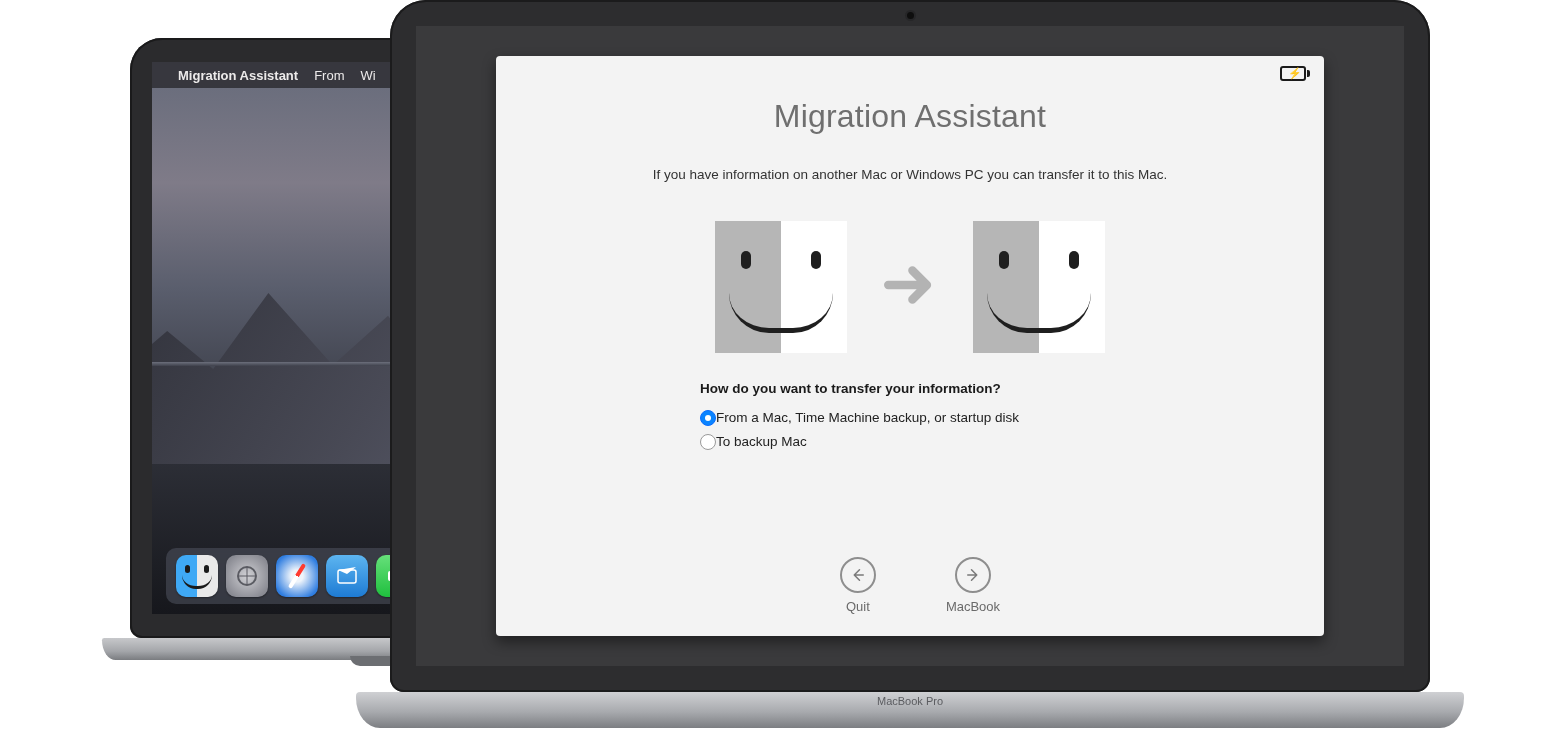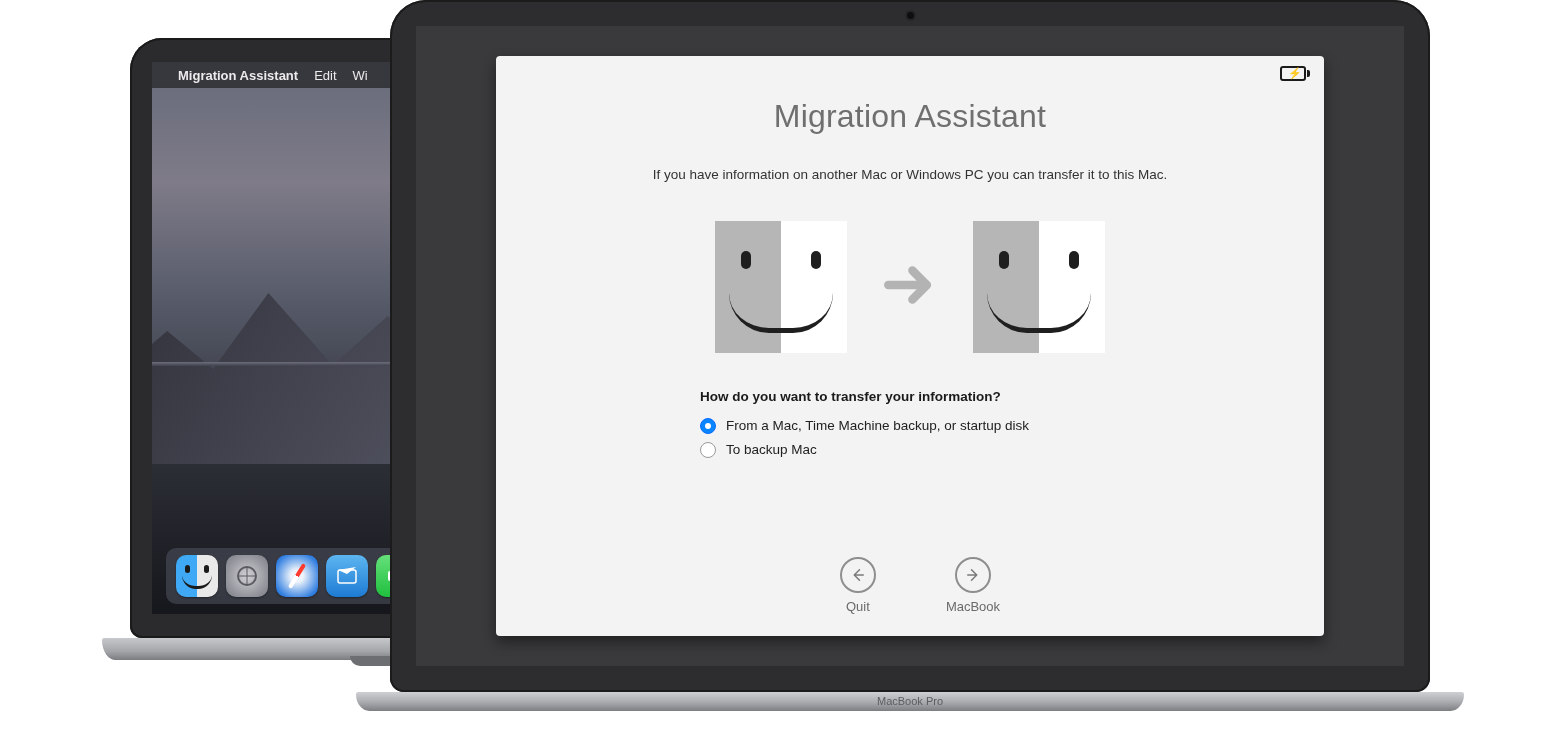--- a/index.html
+++ b/index.html
@@ -98,21 +98,21 @@
     position:absolute; left:0; top:0; width:1040px; height:692px;
     background:#2d2d2f; border-radius:36px 36px 14px 14px;
     box-shadow: inset 0 0 0 2px #1b1b1c;
   }
   .lf-camera { position:absolute; left:50%; top:12px; width:7px; height:7px; margin-left:-3px; background:#0e0e0e; border-radius:50%; box-shadow:0 0 0 2px #262628;}
   .lf-screen {
     position:absolute; left:26px; top:26px; right:26px; bottom:26px;
     background:#3a3a3c;
   }
   .lf-base {
-    position:absolute; left:-34px; right:-34px; top:692px; height:19px;
+    position:absolute; left:-34px; right:-34px; top:692px; height:36px;
     background:linear-gradient(180deg,#cfd0d3 0%,#a8aaae 55%,#7c7e82 100%);
     border-radius:4px 4px 24px 24px / 4px 4px 30px 30px;
     text-align:center; color:#5b5c60; font-size:11px; padding-top:3px;
   }
   .lf-notch {
     position:absolute; left:50%; top:692px; width:160px; height:10px; margin-left:-80px;
     background:#9fa1a5; border-radius:0 0 10px 10px;
   }
 
   
@@ -144,27 +144,27 @@
   }
   .fb-left { position:absolute; left:0; top:0; width:50%; height:100%; background:#b6b6b6; }
   .fb-eye { position:absolute; top:30px; width:10px; height:18px; background:#1f1f1f; border-radius:6px; }
   .fb-eye.l { left:26px; } .fb-eye.r { right:26px; }
   .fb-smile { position:absolute; left:14px; right:14px; bottom:20px; height:40px;
     border:5px solid #1f1f1f; border-top:none; border-left:none; border-right:none;
     border-radius:0 0 70px 70px; }
   .transfer-arrow svg { width:58px; height:58px; }
 
   .radio-section {
-    margin-top:36px; width:420px;
+    margin-top:28px; width:420px;
   }
   .radio-prompt {
     font-size:13.5px; font-weight:700; color:#1a1a1a; margin-bottom:14px;
   }
   .radio-row {
-    display:flex; align-items:center; gap:10px; font-size:13.5px; color:#222; margin:8px 0; cursor:pointer;
+    display:flex; align-items:center; font-size:13.5px; color:#222; margin:8px 0; cursor:pointer;
   }
   .radio {
     width:16px; height:16px; border-radius:50%; border:1.5px solid #9a9a9a; background:#fff; flex:none;
     position:relative;
   }
   .radio.selected { border-color:#0a6cff; background:#0a84ff; }
   .radio.selected::after{content:"";position:absolute;left:4px;top:4px;width:6px;height:6px;background:#fff;border-radius:50%;}
 
   .nav-row {
     position:absolute; bottom:22px; left:0; right:0;
@@ -184,21 +184,21 @@
 <div class="stage">
 
   <div class="laptop-back">
     <div class="lb-bezel">
       <div class="lb-camera"></div>
       <div class="lb-screen">
 
         <div class="menubar">
           <span class="apple"></span>
           <span class="app-title">Migration Assistant</span>
-          <span>Edit</span>
+          <span>From</span>
           <span>Wi</span>
         </div>
 
         <div class="landscape">
           <div class="mountain"></div>
           <div class="horizon"></div>
 
           <div class="dock">
             <div class="dock-item di-finder">
                 <div class="smile"></div>

